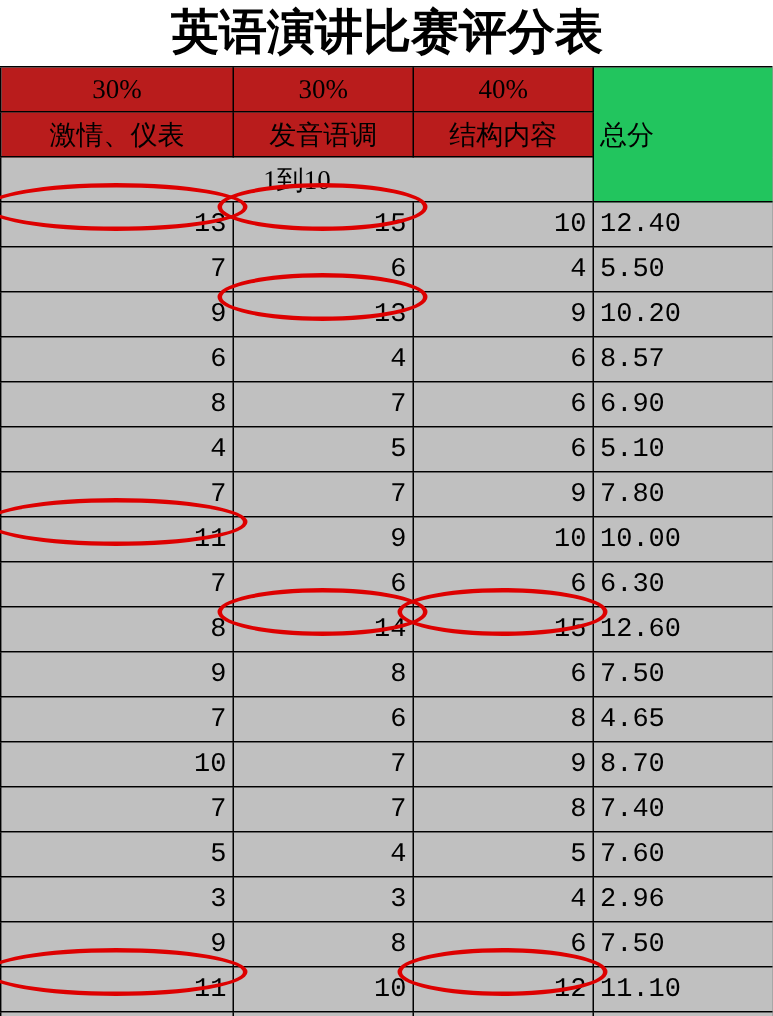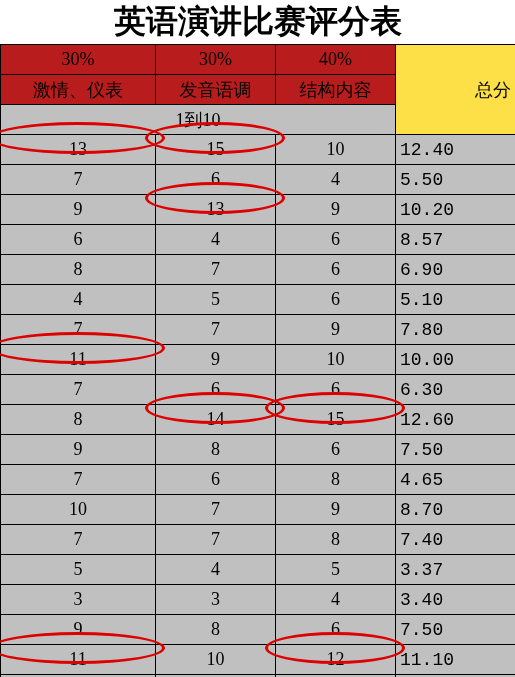--- a/index.html
+++ b/index.html
@@ -4,23 +4,23 @@
 <style>
   * { box-sizing: border-box; margin: 0; padding: 0; }
   body { font-family: "SimSun", "宋体", serif; background: #fff; width: 515px; }
   .wrap { position: relative; width: 515px; }
   table { border-collapse: collapse; width: 100%; table-layout: fixed; }
   td, th { border: 1px solid #000; height: 30px; padding: 0 4px; vertical-align: middle; font-size: 18px; }
   .title { font-size: 32px; font-weight: bold; text-align: center; border-top: none; border-left: none; border-right: none; }
   .hdr { background: #b91c1c; text-align: center; font-weight: normal; }
   .range { background: #c0c0c0; text-align: center; margin-left: 24px; }
   .data td { background: #c0c0c0; }
-  .data td.c1, .data td.c2, .data td.c3 { text-align: center; font-family: Liberation Serif, serif; }
+  .data td.c1, .data td.c2, .data td.c3 { text-align: right; font-family: Liberation Mono, monospace; }
   .data td.c4 { text-align: left; font-family: "Courier New", monospace; }
-  .total-hdr { background: #fde047; text-align: right; vertical-align: middle; }
+  .total-hdr { background: #22c55e; text-align: left; vertical-align: middle; }
   .ellipse { position: absolute; border: 3px solid #d00; border-radius: 50%; pointer-events: none; }
   .watermark { position: absolute; right: 6px; bottom: 6px; font-size: 12px; color: #ddd; font-family: Arial, sans-serif; }
 </style>
 </head>
 <body>
 <div class="wrap">
 
 <table>
   <colgroup>
     <col style="width:155px">
@@ -129,27 +129,27 @@
         <tr class="data">
           <td class="c1">7</td>
           <td class="c2">7</td>
           <td class="c3">8</td>
           <td class="c4">7.40</td>
         </tr>
         <tr class="data">
           <td class="c1">5</td>
           <td class="c2">4</td>
           <td class="c3">5</td>
-          <td class="c4">3.37</td>
+          <td class="c4">7.60</td>
         </tr>
         <tr class="data">
           <td class="c1">3</td>
           <td class="c2">3</td>
           <td class="c3">4</td>
-          <td class="c4">3.40</td>
+          <td class="c4">2.96</td>
         </tr>
         <tr class="data">
           <td class="c1">9</td>
           <td class="c2">8</td>
           <td class="c3">6</td>
           <td class="c4">7.50</td>
         </tr>
         <tr class="data">
           <td class="c1">11</td>
           <td class="c2">10</td>

